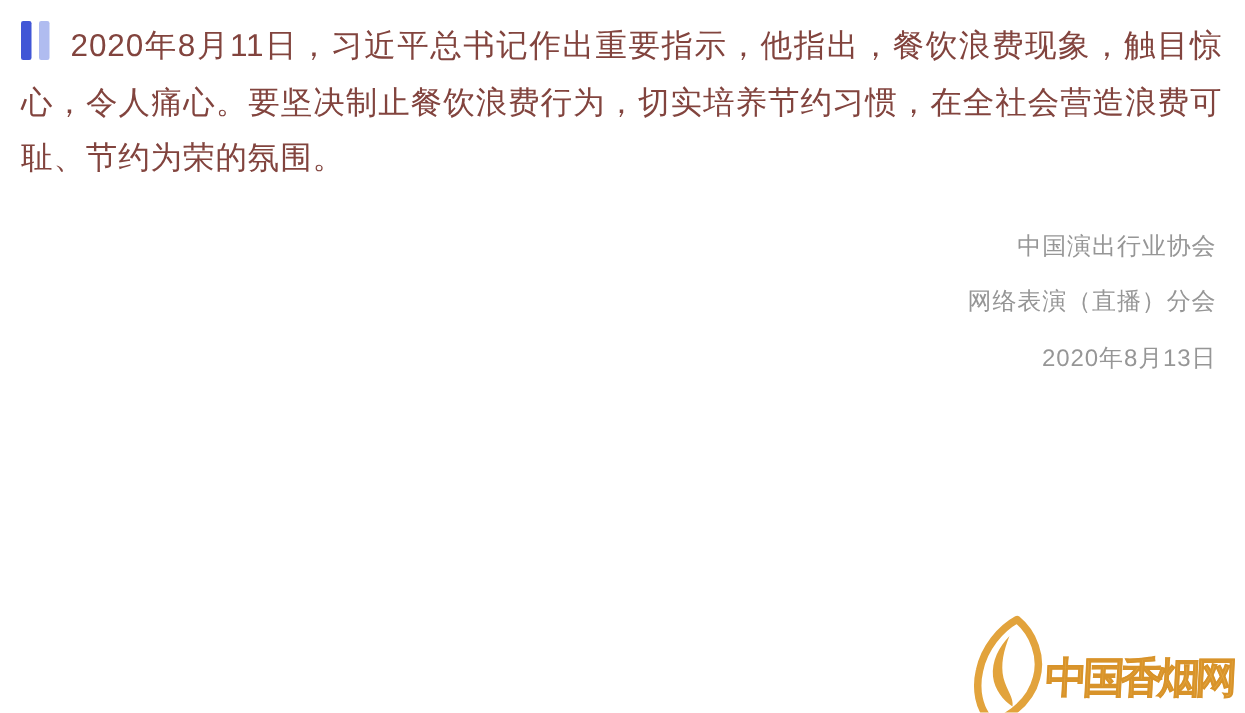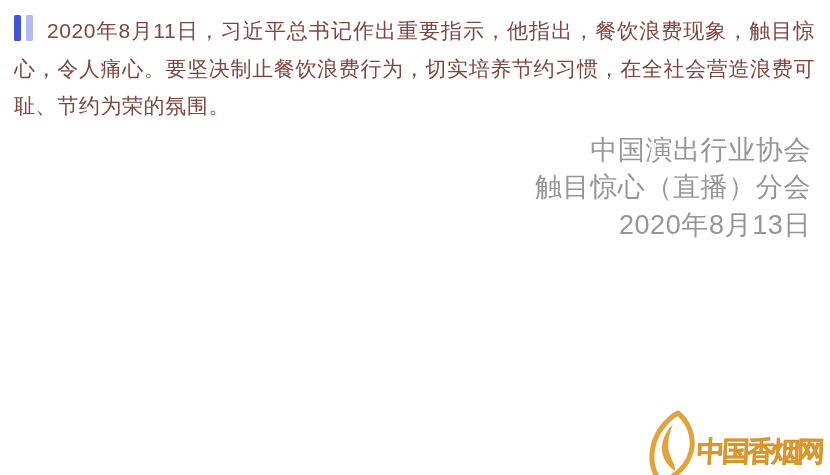--- a/index.html
+++ b/index.html
@@ -39,24 +39,24 @@
   }
   .quote-bars .bar {
     width: 7px;
     height: 26px;
     border-radius: 1.5px;
     display: inline-block;
   }
   .bar.dark  { background: #4156d6; }
   .bar.light { background: #b0bcf0; }
   .signature {
-    margin-top: 7px;
+    margin-top: 21px;
     padding-right: 4px;
     text-align: right;
-    font-size: 27px;
+    font-size: 16px;
     line-height: 37.5px;
     letter-spacing: 0.6px;
     color: #969696;
   }
   .watermark {
     position: absolute;
     left: 641px;
     top: 410px;
     display: flex;
     align-items: flex-start;
@@ -82,21 +82,21 @@
   <p class="para">
     <span class="quote-bars">
         <span class="bar dark"></span>
         <span class="bar light"></span>
       </span><span>2020年8月11日，习近平总书记作出重要指示，他指出，餐饮浪费现象，触目惊心，令人痛心。要坚决制止餐饮浪费行为，切实培养节约习惯，在全社会营造浪费可耻、节约为荣的氛围。</span>
   </p>
 
 
   <div class="signature">
     <div>中国演出行业协会</div>
-    <div>触目惊心（直播）分会</div>
+    <div>网络表演（直播）分会</div>
     <div>2020年8月13日</div>
   </div>
 
   <div class="watermark">
     <svg width="62" height="80" viewBox="0 0 62 80" aria-hidden="true">
       <path d="M37,3 C48,12 54,28 50,42 C47,54 39,62 29,68 C27,72 25,76 21,78 C17,77 16,73 18,69 C12,62 9,50 12,37 C15,22 26,9 37,3 Z" fill="#ffffff" stroke="#e2a33c" stroke-width="5" stroke-linejoin="round"></path>
       <path d="M32,14 C28,24 26,33 28,42 C30,50 35,55 34,61 C28,57 22,50 21,41 C20,31 25,21 32,14 Z" fill="#e2a33c"></path>
     </svg>
     <span class="wm-text">中国香烟网</span>
   </div>

